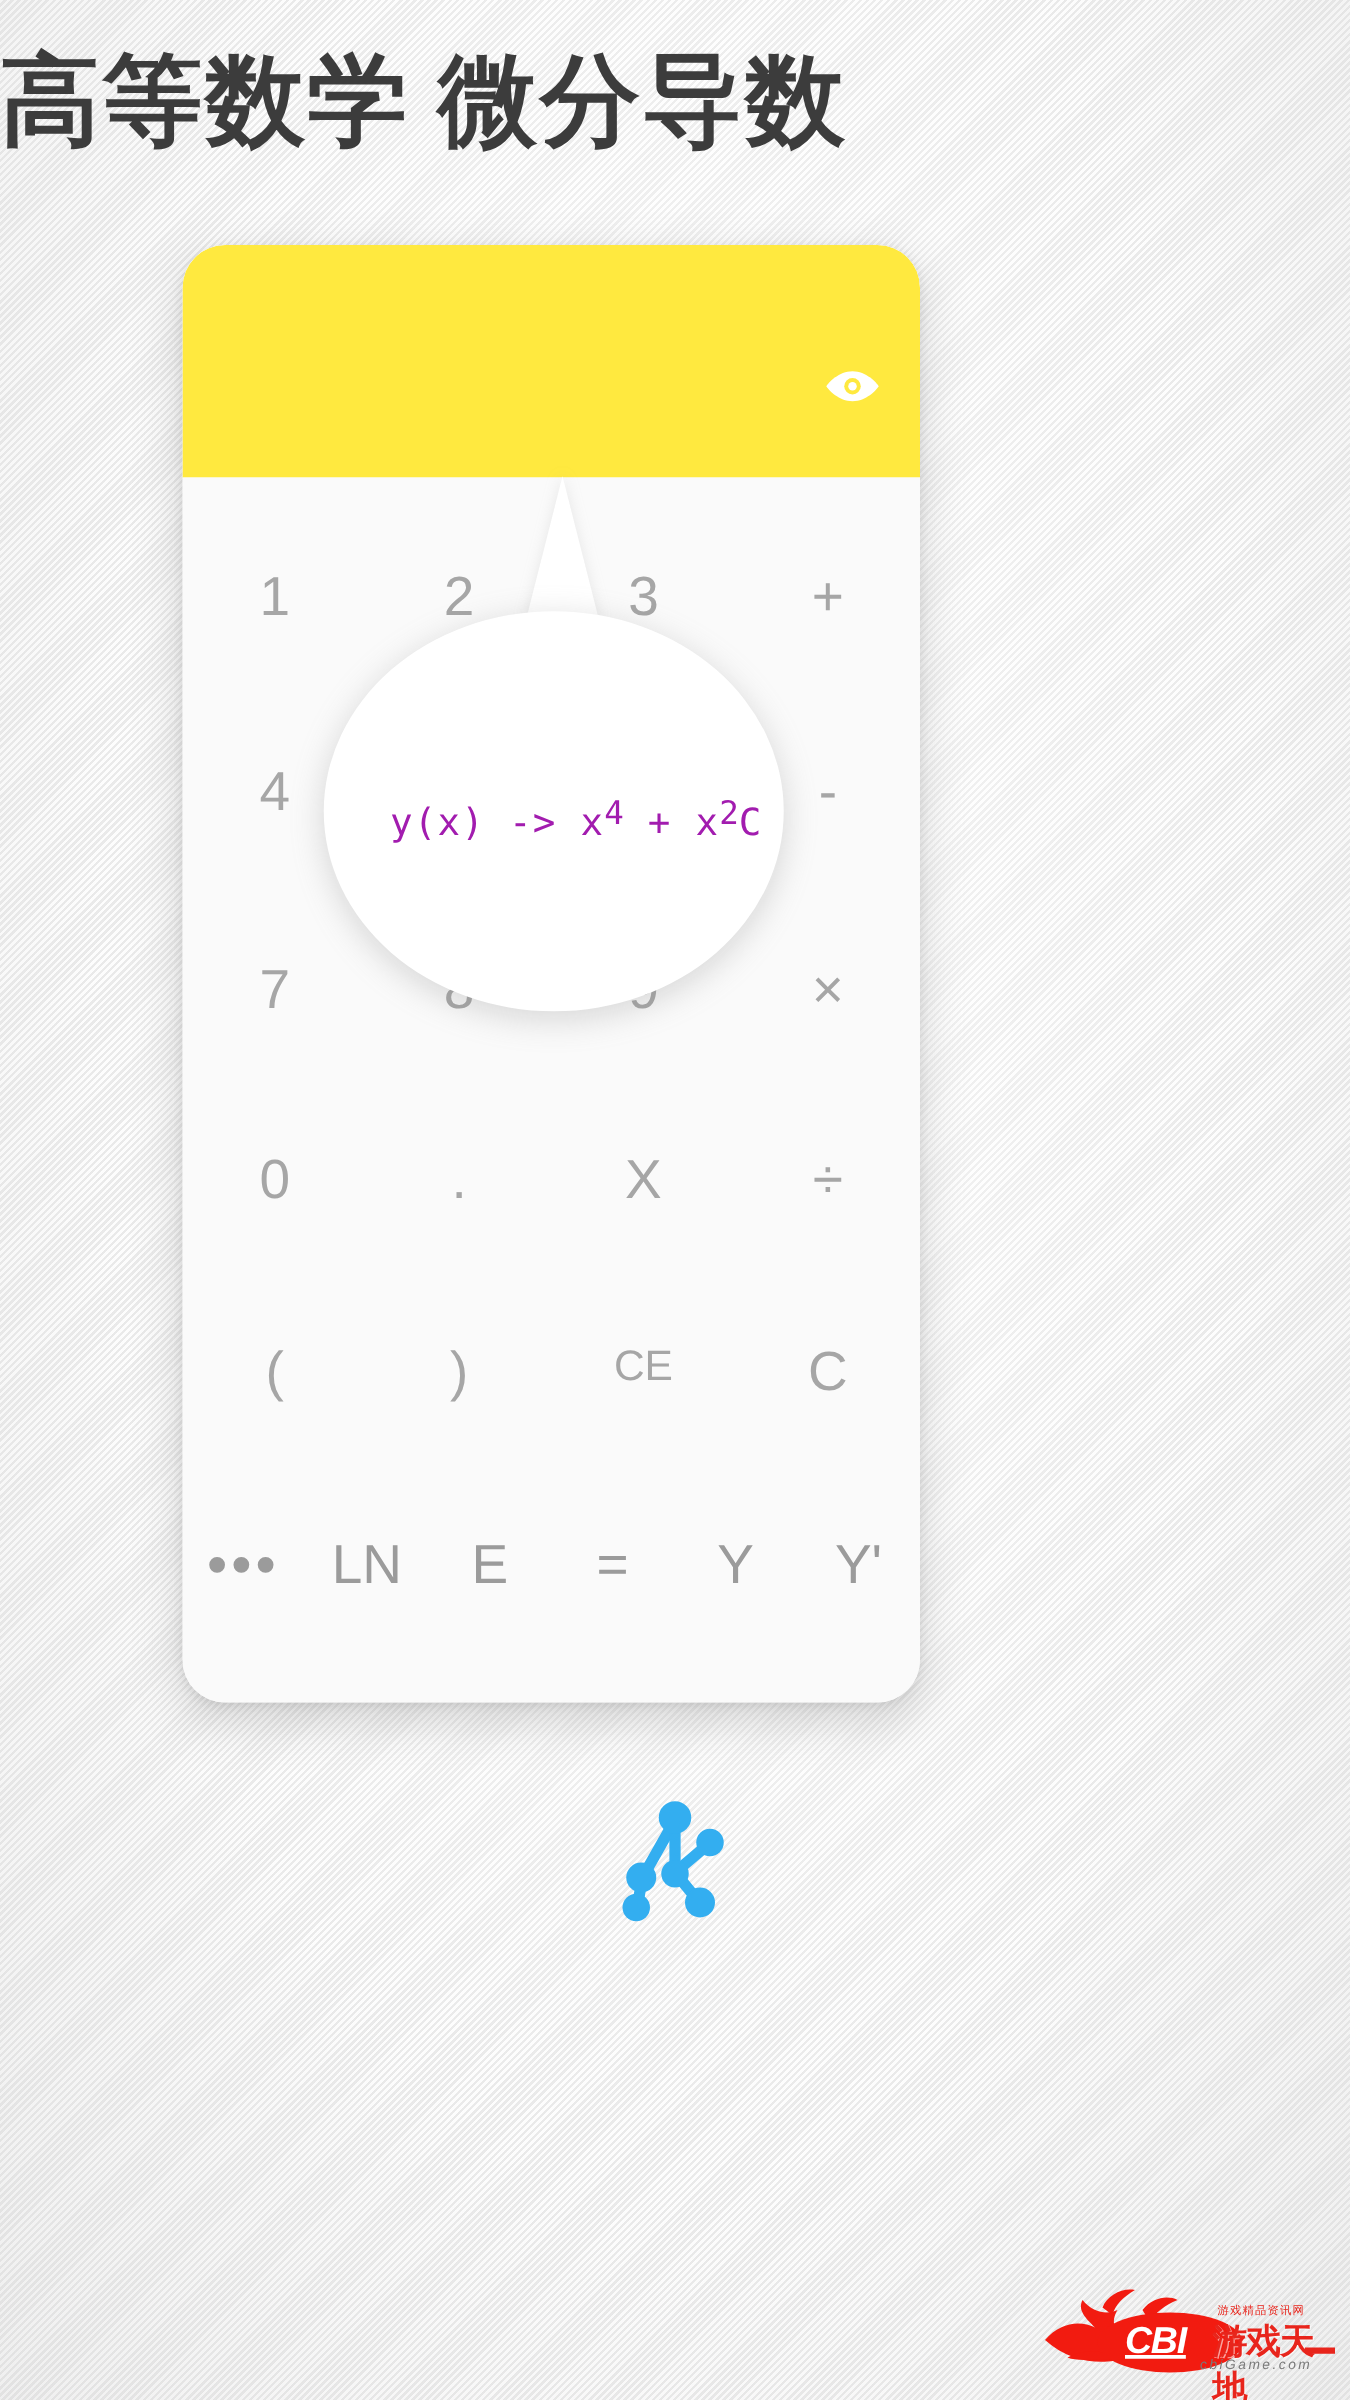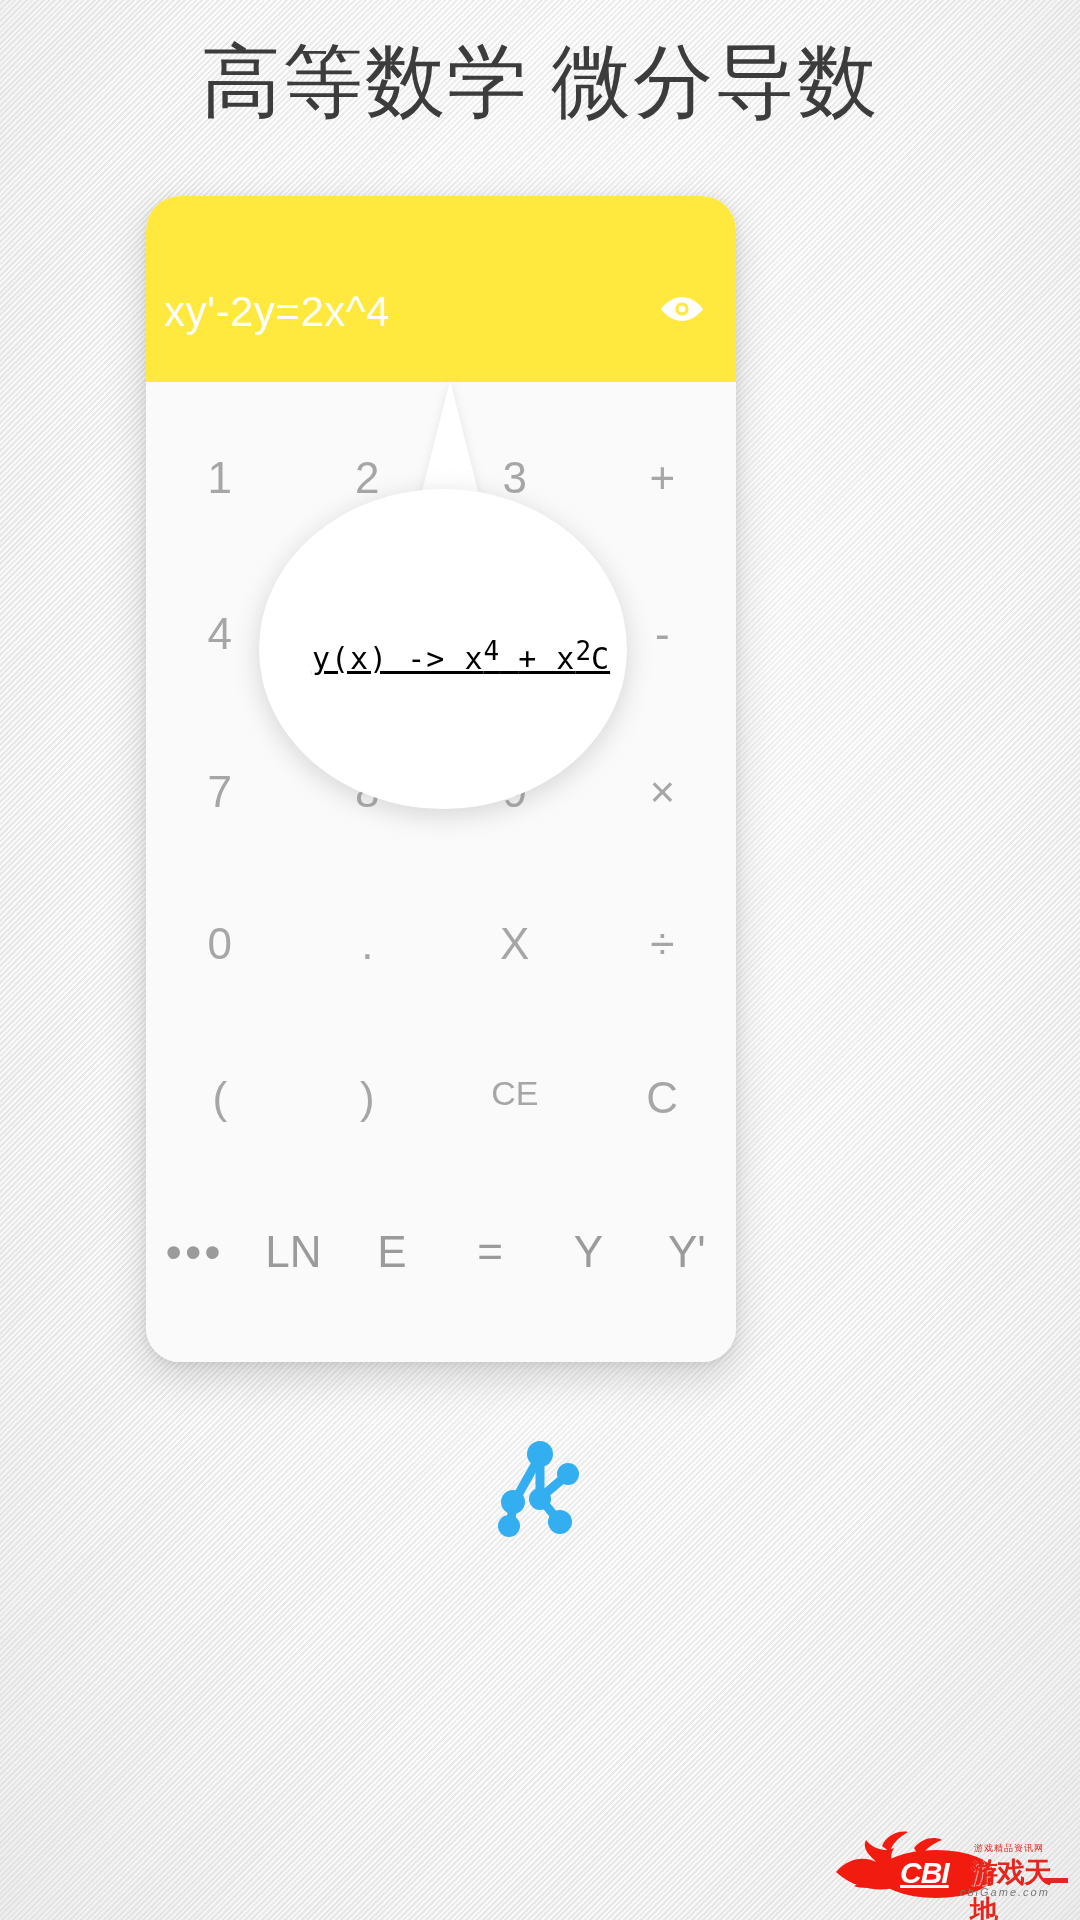--- a/index.html
+++ b/index.html
@@ -34,27 +34,28 @@
     background: radial-gradient(ellipse at 50% 40%, rgba(255,255,255,0.55) 0%, rgba(255,255,255,0.0) 60%, rgba(210,210,210,0.30) 100%);
     pointer-events: none;
   }
 
   
   #page-title {
     position: absolute;
     top: 36px;
     left: 0;
     width: 1080px;
-    text-align: center;
+    text-align: left;
     font-family: "Liberation Serif", "DejaVu Serif", serif;
     font-size: 80px;
     line-height: 1.15;
     color: #3c3c3c;
     letter-spacing: 2px;
     white-space: pre;
+    font-weight: bold;
   }
 
   
   #calc-card {
     position: absolute;
     left: 146px;
     top: 196px;
     width: 590px;
     height: 1166px;
     border-radius: 34px;
@@ -164,27 +165,26 @@
     width: 368px;
     height: 320px;
     z-index: 7;
     display: flex;
     align-items: center;
     justify-content: center;
   }
   .formula-line {
     font-family: "DejaVu Sans Mono", "Liberation Mono", monospace;
     font-size: 30px;
-    color: #000000;
+    color: #a21caf;
     letter-spacing: 1px;
     white-space: nowrap;
     position: relative;
     top: 6px;
     left: 18px;
-    text-decoration: underline;
   }
   .formula-line sup {
     font-size: 26px;
     vertical-align: super;
     position: relative;
     top: 2px;
     letter-spacing: 0;
   }
 
   
@@ -262,21 +262,20 @@
 <body>
 
 <div id="bg-texture"></div>
 <div id="bg-vignette"></div>
 
 <div id="page-title">高等数学 微分导数</div>
 
 <div id="calc-card">
 
   <div id="display-header">
-    <div id="expression-input">xy'-2y=2x^4</div>
     <div id="eye-toggle">
       <svg width="44" height="30" viewBox="0 0 44 30" aria-hidden="true">
         <path d="M22 3 C33 3 41 12 43 15 C41 18 33 27 22 27 C11 27 3 18 1 15 C3 12 11 3 22 3 Z" fill="#ffffff"></path>
         <circle cx="22" cy="15" r="6.6" fill="#ffe93f"></circle>
         <circle cx="22" cy="15" r="3.4" fill="#ffffff"></circle>
       </svg>
     </div>
   </div>
 
   <div id="keypad">

